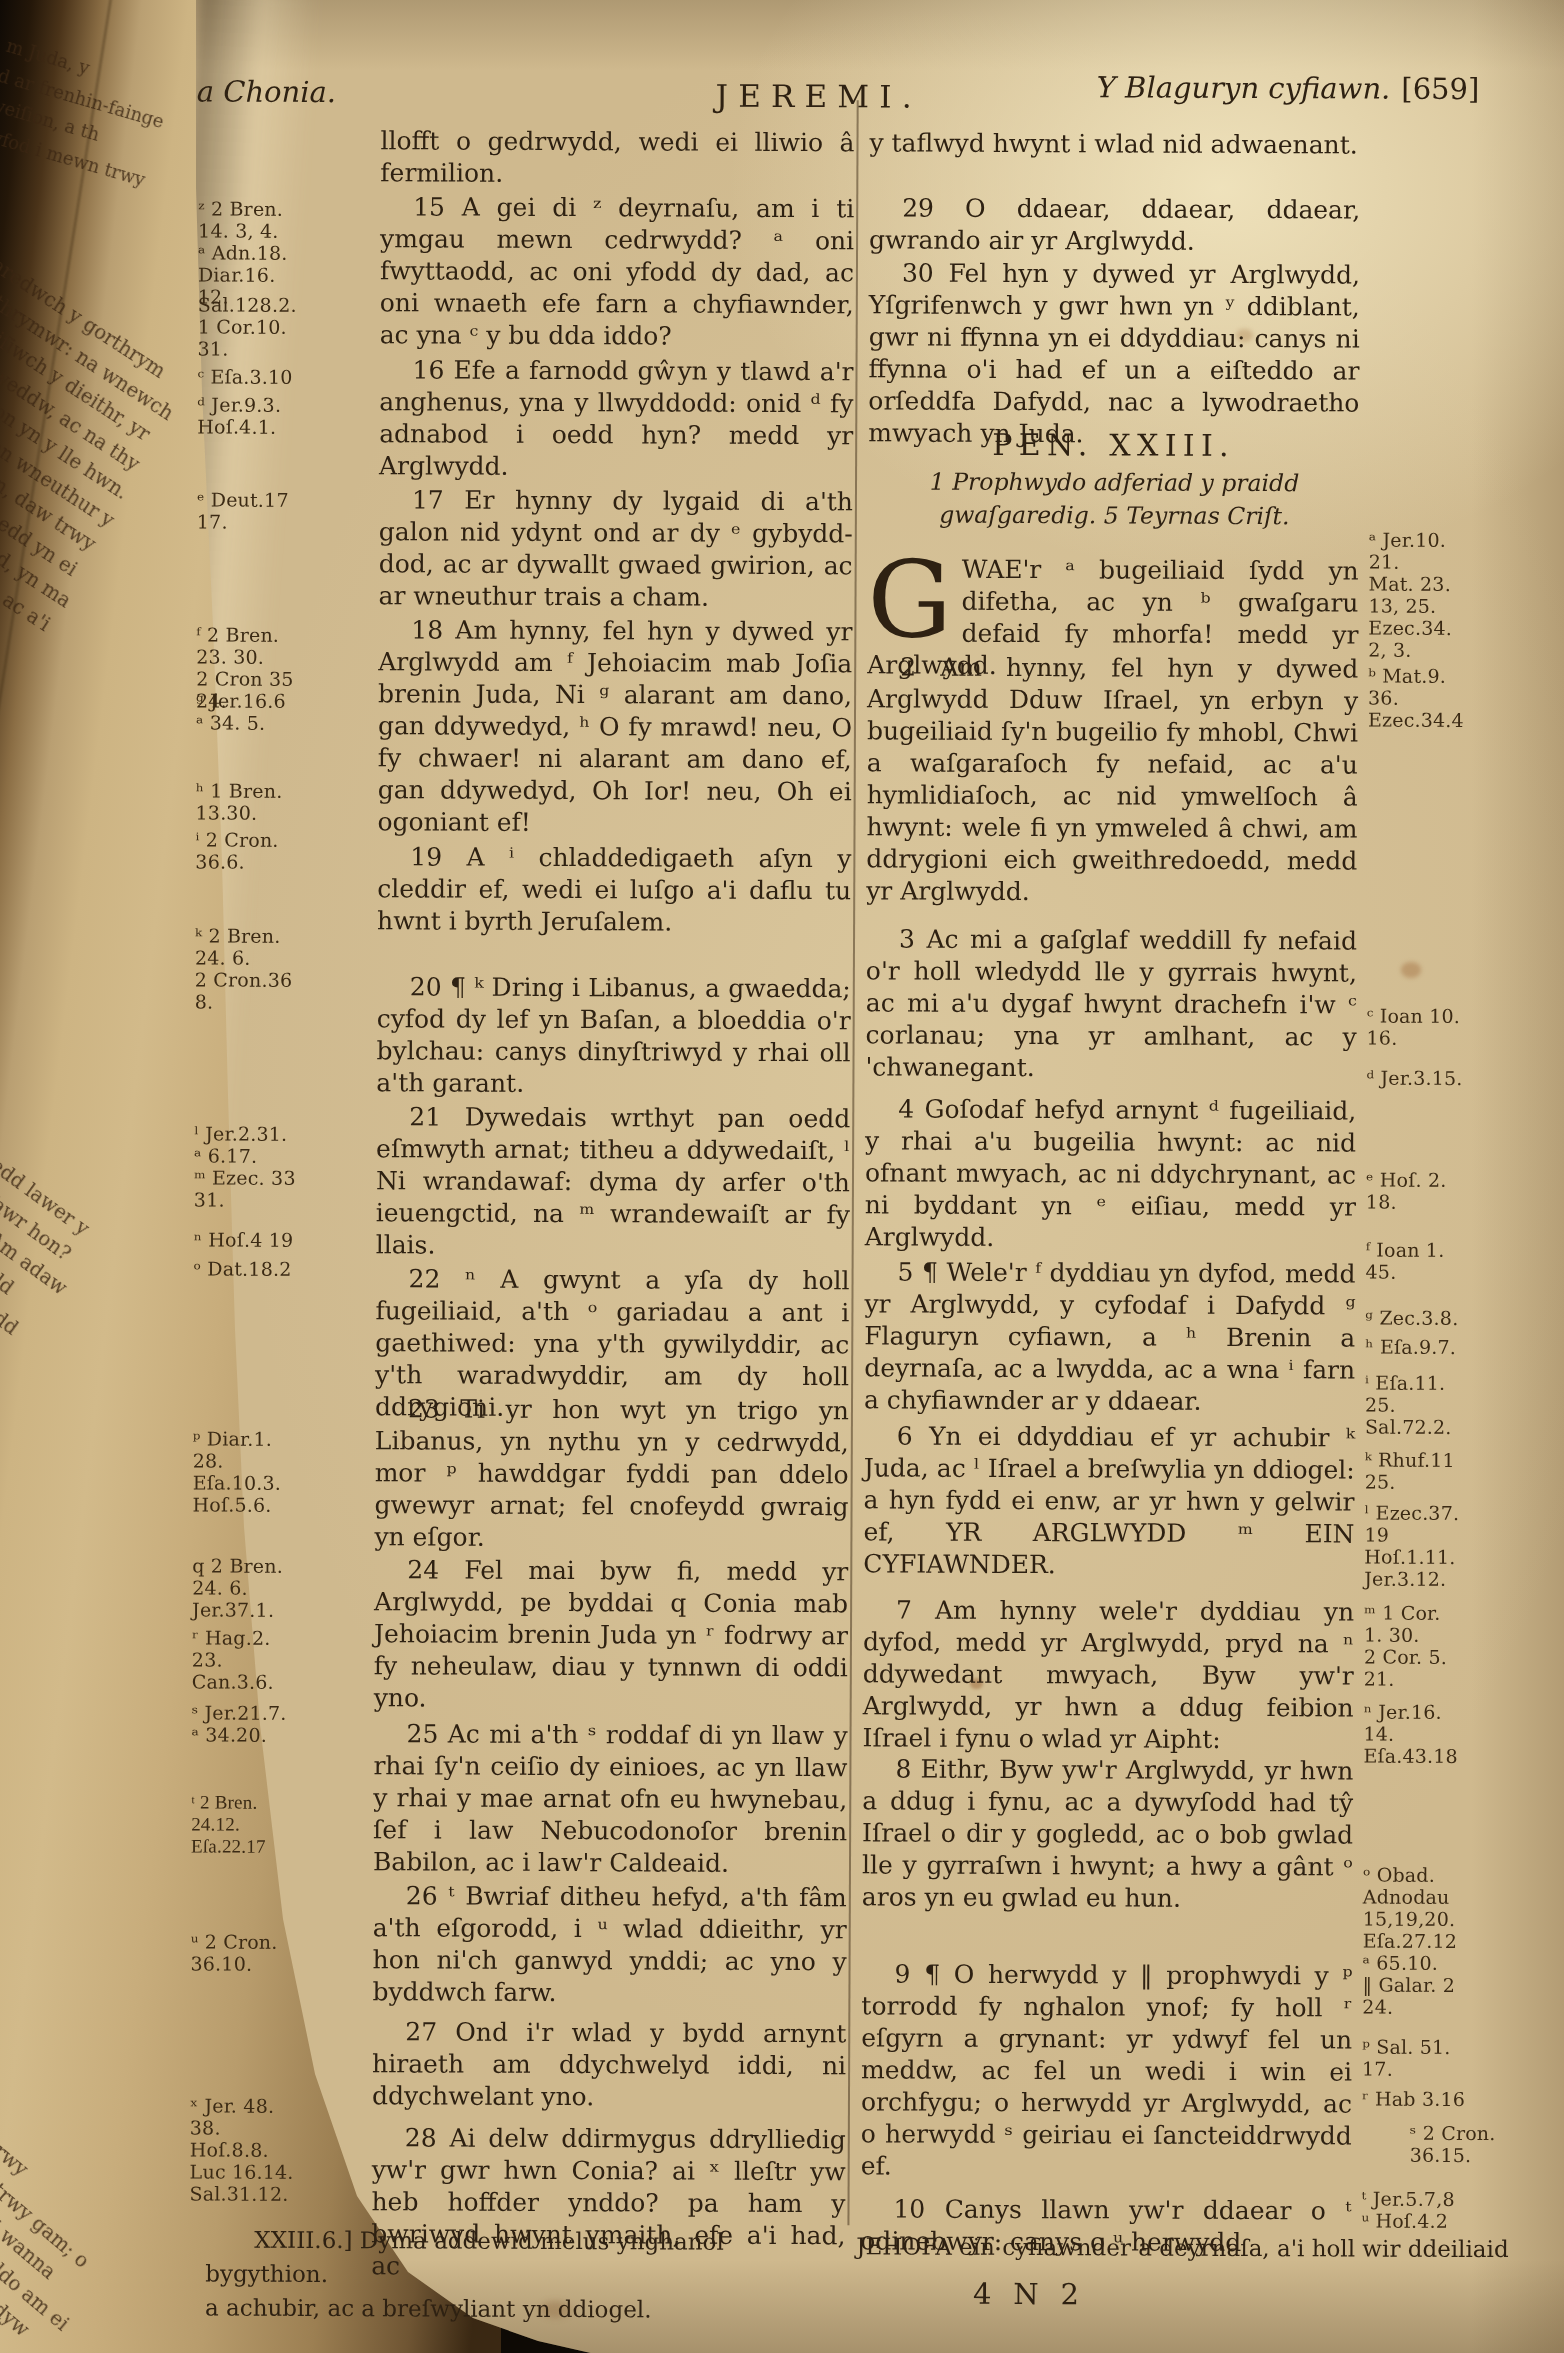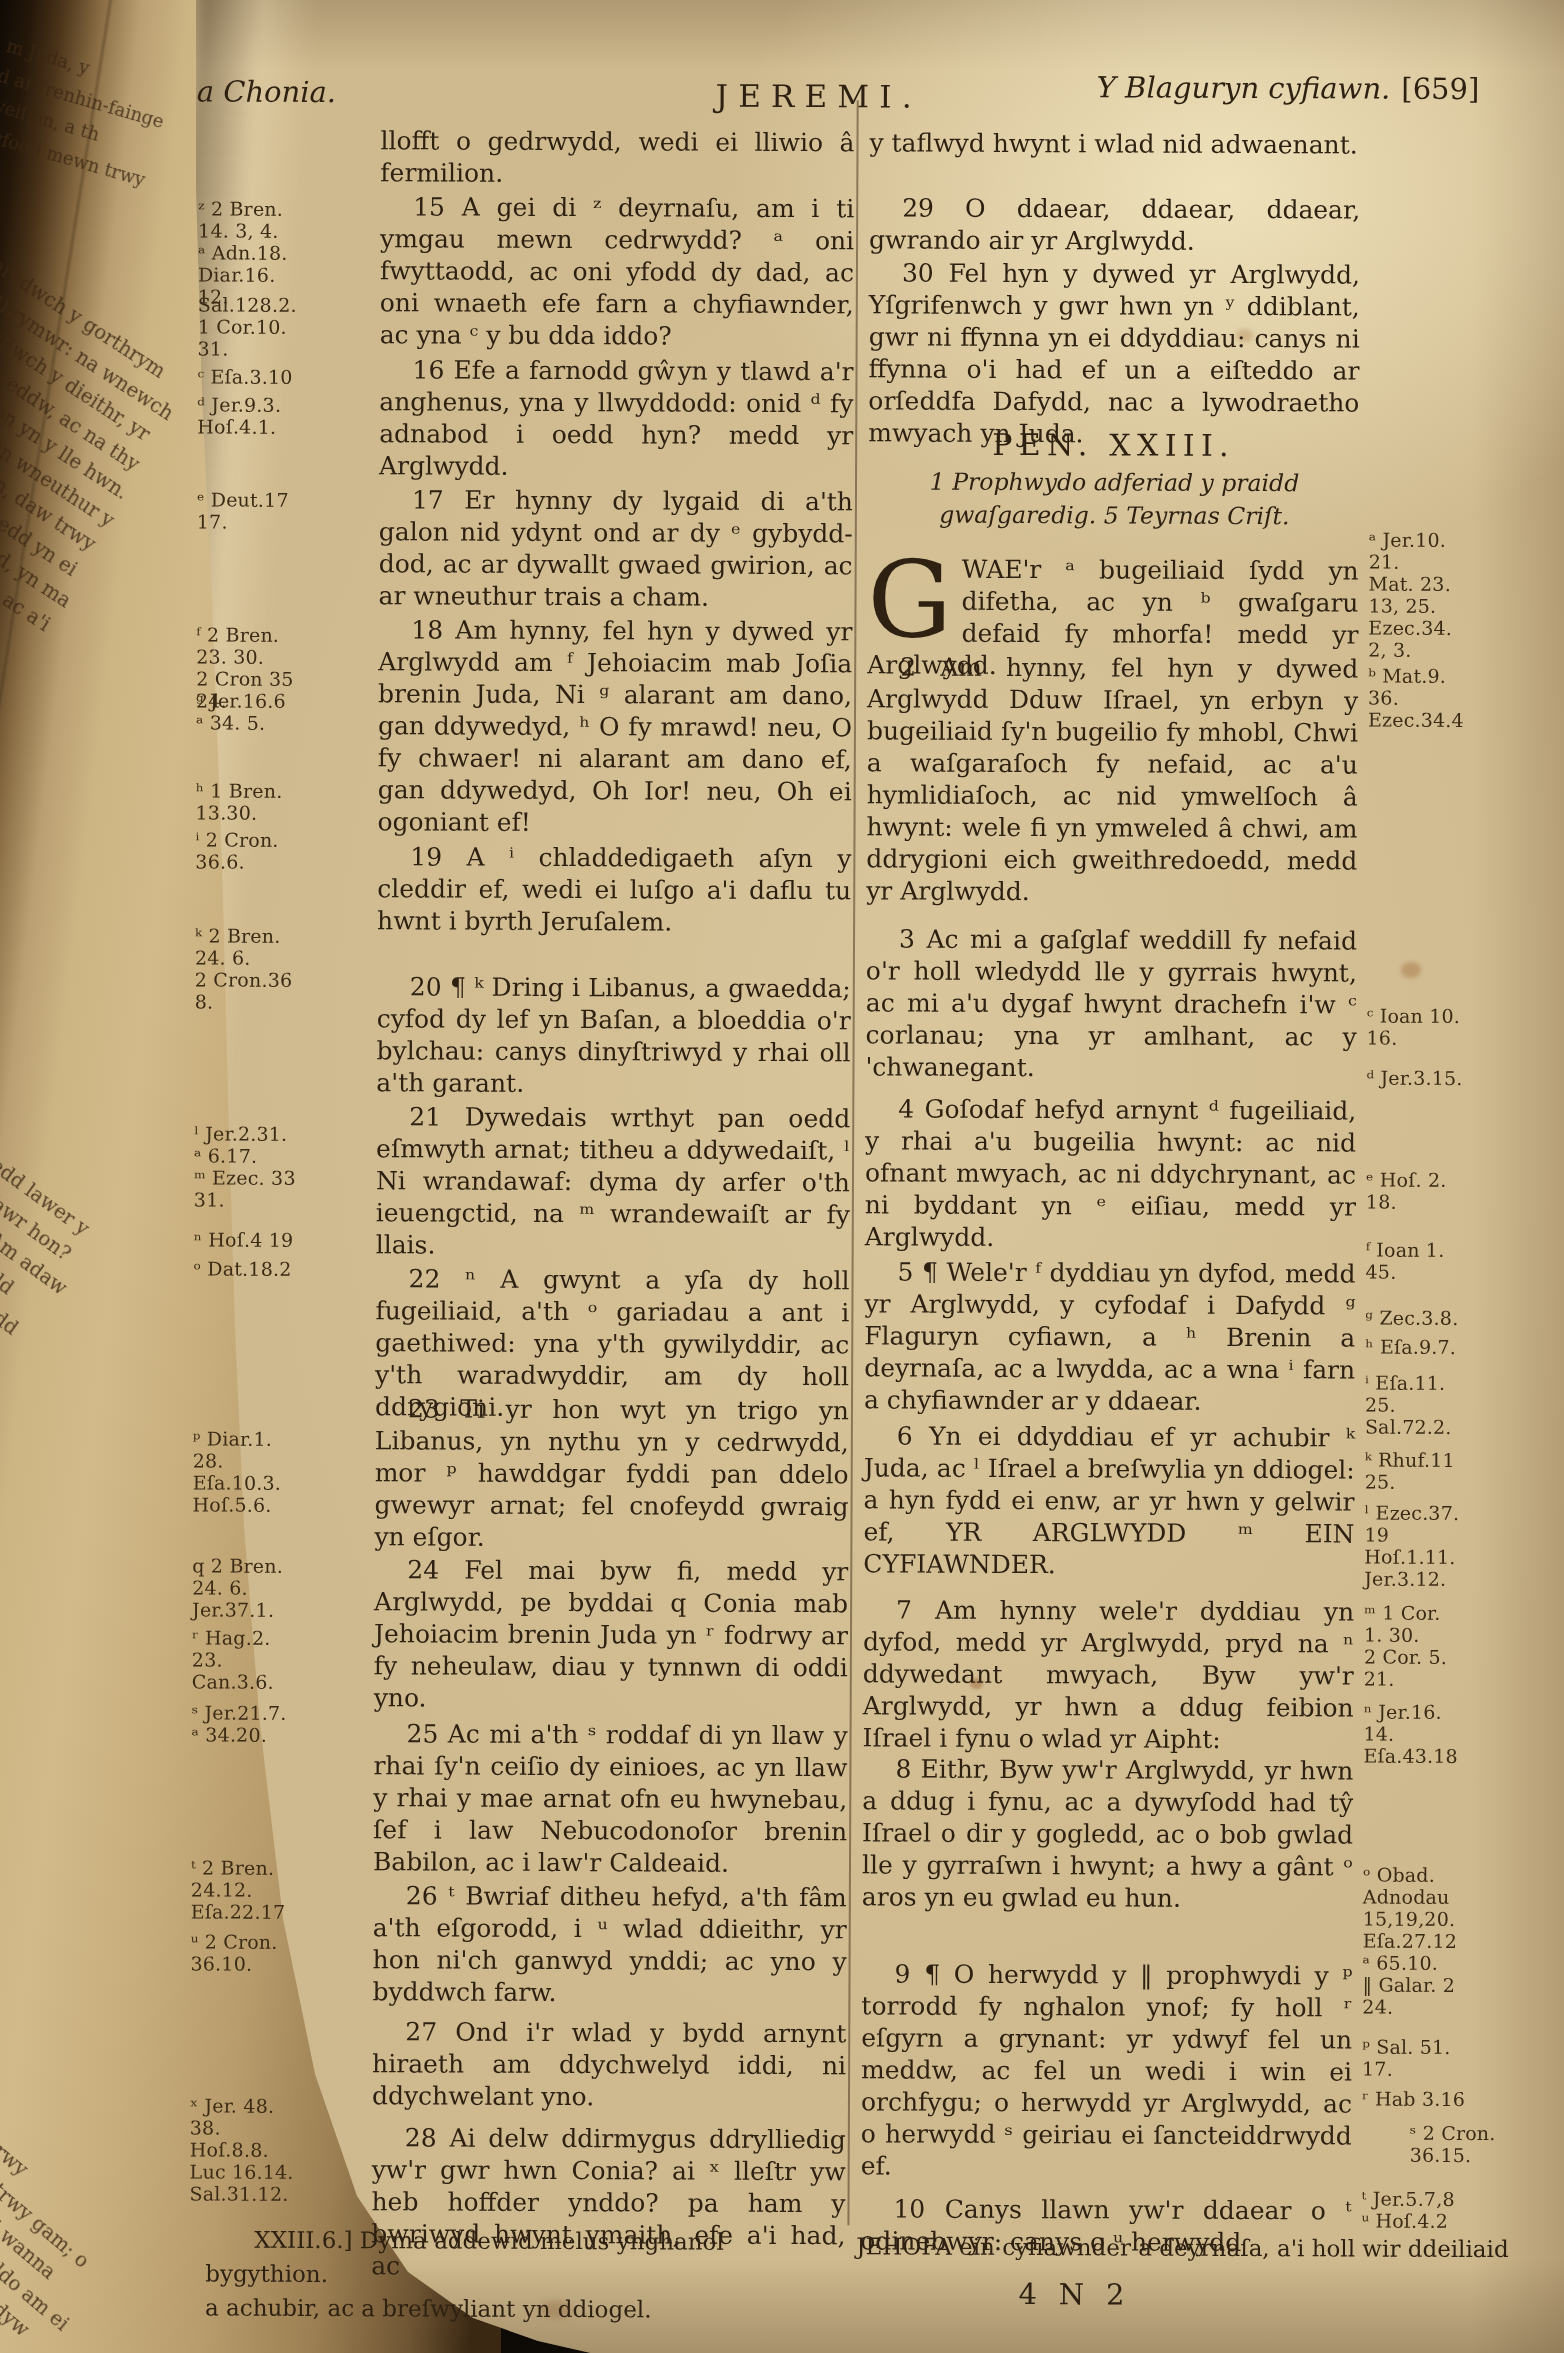--- a/index.html
+++ b/index.html
@@ -49,21 +49,21 @@
      font-style:italic;font-size:23.5px;line-height:33px;}
   .dropcap{float:left;font-size:106px;line-height:81px;padding:6.3px 9.4px 0 0;}
   .nodent{text-indent:0;}
   .mnote{position:absolute;font-size:19px;line-height:22px;white-space:pre-line;
      color:#3b2a14;letter-spacing:0.2px;}
   .mnote.ml{left:194px;width:172px;}
   .mnote.mr{left:1366px;width:191px;}
   .footnote{position:absolute;font-size:23px;line-height:34px;white-space:pre-line;}
   .fn-left{left:210px;top:2225px;width:645px;text-indent:49px;}
   .fn-right{left:861px;top:2229px;width:696px;}
-  .signature{position:absolute;left:978px;top:2276px;width:203px;text-align:center;
+  .signature{position:absolute;left:978px;top:2276px;width:203px;
      font-size:29px;letter-spacing:6.3px;}
   .stain{position:absolute;border-radius:50%;pointer-events:none;}
 </style>
 </head>
 <body>
 
 <div id="stage">
 
   <div class="prev-leaf">
     <div class="leaf-rule" style="left:117px;top:-47px;height:1800px;transform:rotate(9deg);"></div>
@@ -184,21 +184,21 @@
 Eſa.10.3.
 Hoſ.5.6.</div>
     <div class="mnote ml" style="top:1557px;">q 2 Bren.
 24. 6.
 Jer.37.1.</div>
     <div class="mnote ml" style="top:1629px;">ʳ Hag.2.
 23.
 Can.3.6.</div>
     <div class="mnote ml" style="top:1704px;">ˢ Jer.21.7.
 ᵃ 34.20.</div>
-    <div class="mnote ml" style="top:1859px;">ᵗ 2 Bren.
+    <div class="mnote ml" style="top:1794px;font-family:Liberation Serif, serif;">ᵗ 2 Bren.
 24.12.
 Eſa.22.17</div>
     <div class="mnote ml" style="top:1933px;">ᵘ 2 Cron.
 36.10.</div>
     <div class="mnote ml" style="top:2097px;">ˣ Jer. 48.
 38.
 Hoſ.8.8.
 Luc 16.14.
 Sal.31.12.</div>
 

